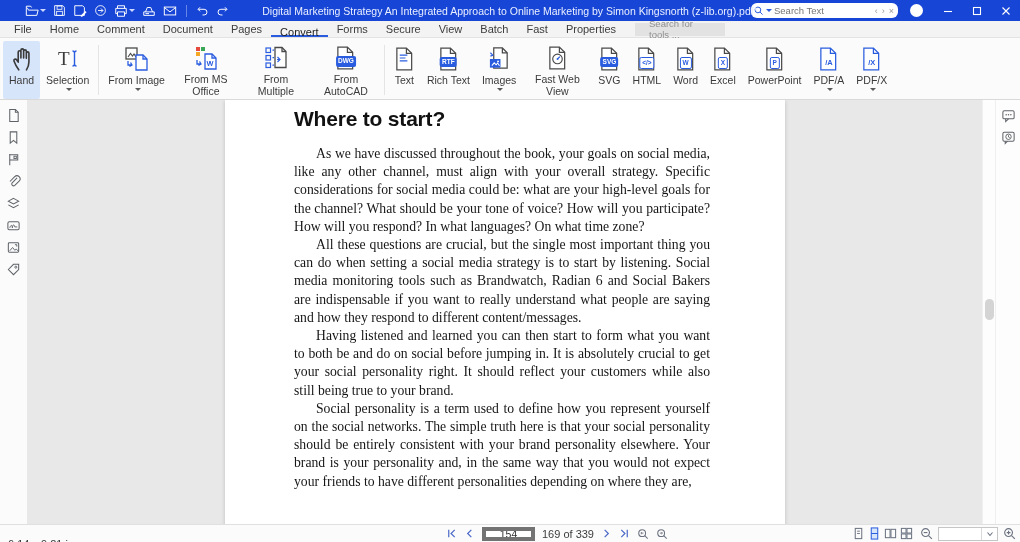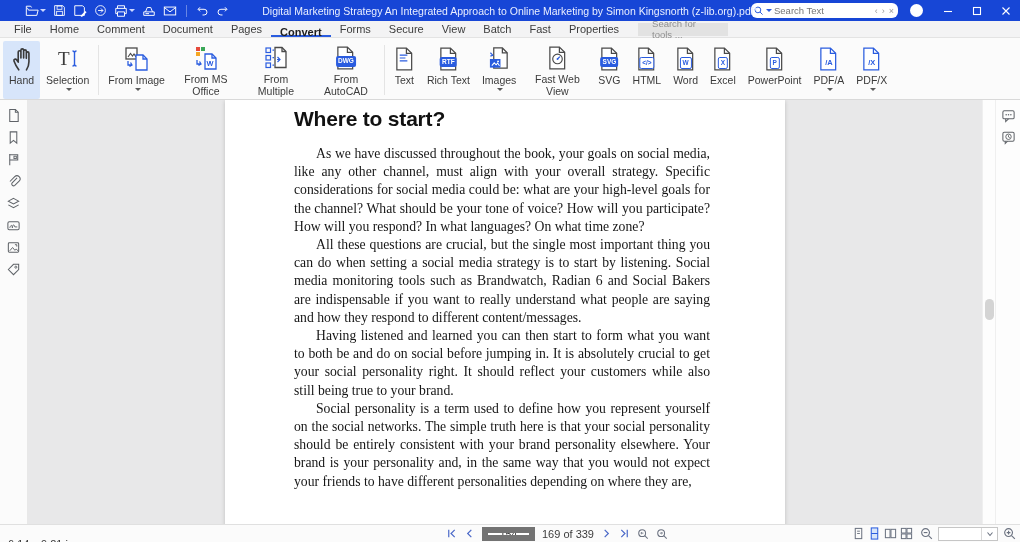--- a/index.html
+++ b/index.html
@@ -18,21 +18,21 @@
   .tb-search { width:147px; height:15px; background:#fff; border-radius:6px; display:flex; align-items:center; padding:0 3px; gap:2px; }
   .tb-search input { flex:1; border:none; outline:none; font-size:9.5px; color:#555; min-width:0; background:transparent; }
   .tb-search .nav-glyph { font-size:9px; color:#9a9a9a; padding:0 1px; cursor:pointer; }
   .avatar { width:13px; height:13px; border-radius:50%; background:#fff; margin:0 10px 0 12px; }
   .winbtn { width:29px; height:21px; display:flex; align-items:center; justify-content:center; cursor:pointer; }
   .winbtn svg { display:block; }
 
   
   .menubar { height:17px; background:#f3f3f4; border-bottom:1px solid #e3e3e3; display:flex; align-items:center; font-size:11px; color:#3c3c3c; padding-left:5px; flex:0 0 17px; }
   .menu-item { padding:0 9px; height:100%; display:flex; align-items:center; cursor:pointer; white-space:nowrap; }
-  .menu-item.active { color:#1d1d1d; border-bottom:2px solid var(--accent-blue,#2a5cdf); padding-top:8px;font-weight:bold; }
+  .menu-item.active { color:#1d1d1d; border-bottom:2px solid var(--accent-blue,#2a5cdf); padding-top:8px; }
   .tools-search { margin-left:10px; width:90px; height:13px; background:#e2e2e2; color:#8f8f8f; font-size:9.5px; display:flex; align-items:center; padding:0 14px; cursor:text; }
 
   
   .ribbon { height:62px; background:#fbfbfb; border-bottom:1px solid #d9d9d9; display:flex; align-items:stretch; padding:3px 0 0 3px; flex:0 0 62px; }
   .rbtn { display:flex; flex-direction:column; align-items:center; justify-content:flex-start; padding:4px 6px 2px; border-radius:2px; cursor:pointer; text-align:center; }
   .rbtn.active { background:#d7e5fa; }
   .rbtn .icwrap { height:27px; display:flex; align-items:center; justify-content:center; }
   .rbtn .lbl { font-size:10.5px; color:#3b3b3b; line-height:1.18; margin-top:2px; max-width:58px; }
   .caret { width:0; height:0; border-left:3.5px solid transparent; border-right:3.5px solid transparent; border-top:3.5px solid #5a5a5a; display:inline-block; margin:2px 0 0 2px; }
   .rib-sep { width:1px; background:#e4e4e4; margin:4px 3px; }
@@ -57,21 +57,21 @@
   .doc-body p.indent { text-indent:22px; }
   .scroll-strip { flex:0 0 13px; background:#fdfdfd; border-left:1px solid #efefef; position:relative; }
   .scroll-thumb { position:absolute; left:2px; top:199px; width:9px; height:21px; background:#d4d4d4; border-radius:5px; cursor:grab; }
   .right-rail { flex:0 0 25px; background:#fdfdfd; border-left:1px solid #efefef; display:flex; flex-direction:column; align-items:center; padding-top:4px; }
 
   
   .statusbar { height:18px; background:#fbfbfb; border-top:1px solid #e0e0e0; position:relative; display:flex; align-items:center; font-size:11px; color:#3d3d3d; flex:0 0 18px; }
   .dims { margin-left:8px; white-space:nowrap;margin-top:20px; }
   .nav-cluster { position:absolute; left:446px; top:0; height:100%; display:flex; align-items:center; gap:7px; }
   .nav-ic { display:flex; align-items:center; cursor:pointer; }
-  .page-input { width:53px; height:14px; border:6px solid #737373; background:#fff; text-align:center; font-size:10.5px; color:#333; outline:none; }
+  .page-input { width:53px; height:14px; border:4px solid #737373; background:#fff; text-align:center; font-size:10.5px; color:#333; outline:none; }
   .page-count { white-space:nowrap; }
   .zoom-cluster { position:absolute; right:4px; top:0; height:100%; display:flex; align-items:center; gap:5px; }
   .layout-ics { display:flex; align-items:center; gap:3px; margin-right:2px; }
   .zoombox { display:flex; align-items:center; border:1px solid #c6c6c6; background:#fff; height:14px; }
   .zoombox .zval { width:42px; text-align:center; font-size:10.5px; color:#333;margin-top:32px; }
   .zoombox .zdrop { width:16px; height:100%; border-left:1px solid #d9d9d9; display:flex; align-items:center; justify-content:center; cursor:pointer; }
 </style>
 </head>
 <body>
 

